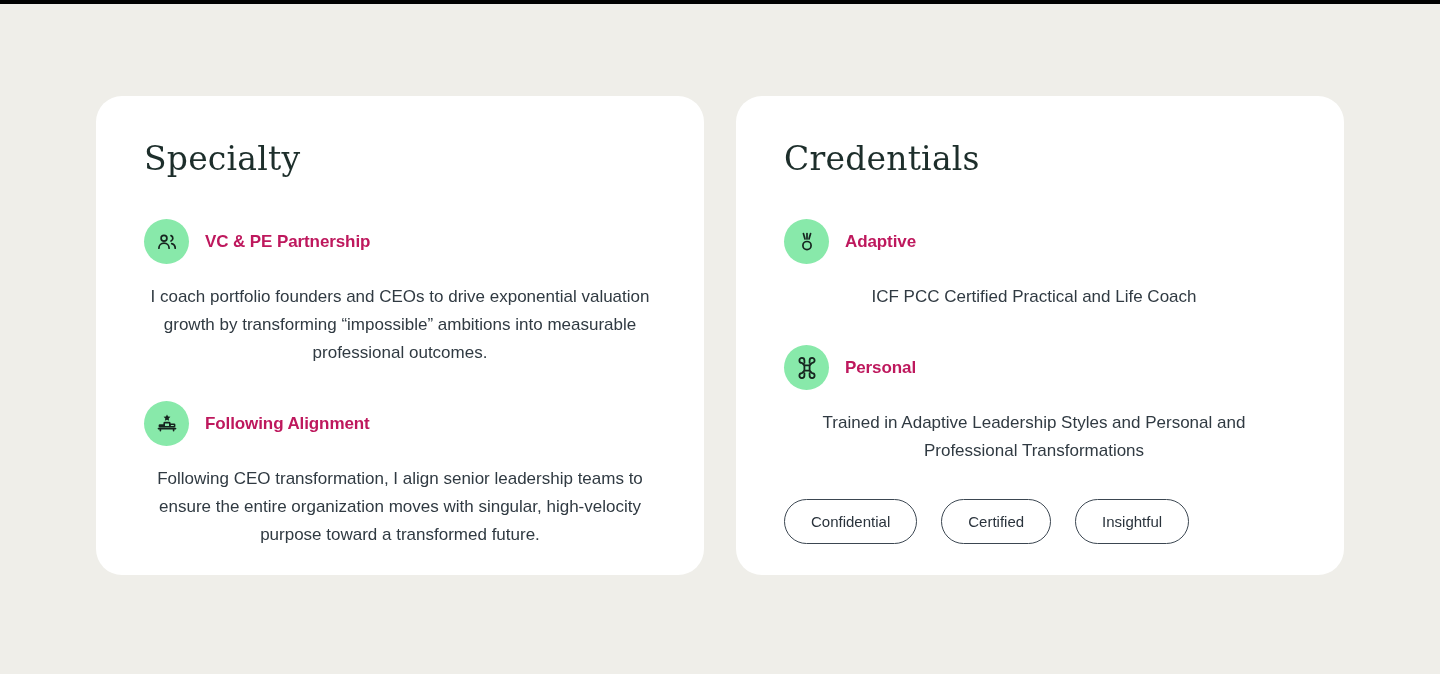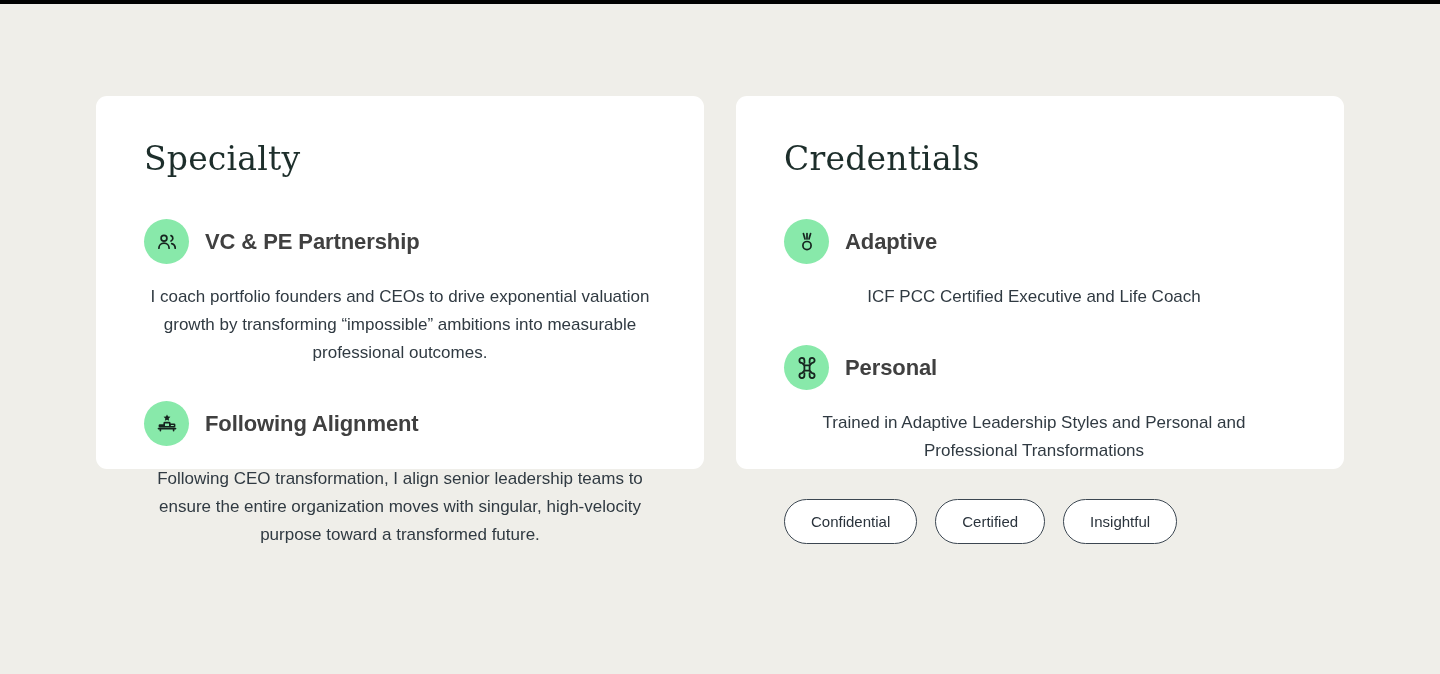--- a/index.html
+++ b/index.html
@@ -38,23 +38,23 @@
     left: 96px;
     top: 96px;
     width: 1248px;
     height: 479px;
     display: flex;
     gap: 32px;
   }
 
   .card {
     background: #ffffff;
-    border-radius: 11px;
+    border-radius: 26px;
     width: 608px;
-    height: 373px;
+    height: 479px;
     padding: 46px 48px 0 48px;
     position: relative;
   }
 
   .card-title {
     font-family: "DejaVu Serif", "Liberation Serif", serif;
     font-size: 33px;
     font-weight: 400;
     color: #1d2e2b;
     letter-spacing: 0.2px;
@@ -78,41 +78,41 @@
     border-radius: 50%;
     background: #88e9aa;
     display: flex;
     align-items: center;
     justify-content: center;
     flex: 0 0 45px;
   }
   .item-icon svg { display: block; }
 
   .item-name {
-    font-size: 22px;
+    font-size: 17px;
     font-weight: 700;
-    color: #404040;
+    color: #be185d;
     letter-spacing: -0.1px;
   }
 
   .item-desc {
     font-size: 17px;
     line-height: 28px;
     color: #303a42;
     max-width: 520px;
     margin-bottom: 34px;
     text-align: center;
   }
 
   .card-right .item-desc { max-width: 500px; }
 
   
   .tags {
     display: flex;
-    gap: 18px;
+    gap: 24px;
     margin-top: 34px;
   }
 
   .tag {
     border: 1px solid #3b4651;
     border-radius: 999px;
     background: #ffffff;
     color: #2a333c;
     font-size: 15px;
     line-height: 1;
@@ -176,21 +176,21 @@
           <span class="item-icon">
             <svg width="24" height="24" viewBox="0 0 24 24" fill="none" stroke="#16241f" stroke-width="1.7" stroke-linecap="round" stroke-linejoin="round">
               <circle cx="12" cy="15.6" r="4.1"></circle>
               <path d="M8.4 3.6l1.6 5.3"></path>
               <path d="M12 3.6v5.4"></path>
               <path d="M15.6 3.6l-1.6 5.3"></path>
             </svg>
           </span>
           <span class="item-name">Adaptive</span>
         </div>
-        <p class="item-desc">ICF PCC Certified Executive and Life Coach</p>
+        <p class="item-desc">ICF PCC Certified Practical and Life Coach</p>
       </div>
 
       <div class="item">
         <div class="item-head">
           <span class="item-icon">
             <svg width="24" height="24" viewBox="0 0 24 24" fill="none" stroke="#16241f" stroke-width="1.8" stroke-linecap="round" stroke-linejoin="round">
               <path d="M9.4 9.4 6.9 6.9a2.5 2.5 0 1 1 2.5-2.5v2.5"></path>
               <path d="M14.6 9.4l2.5-2.5a2.5 2.5 0 1 0-2.5-2.5v2.5"></path>
               <path d="M9.4 14.6l-2.5 2.5a2.5 2.5 0 1 0 2.5 2.5v-2.5"></path>
               <path d="M14.6 14.6l2.5 2.5a2.5 2.5 0 1 1-2.5 2.5v-2.5"></path>

